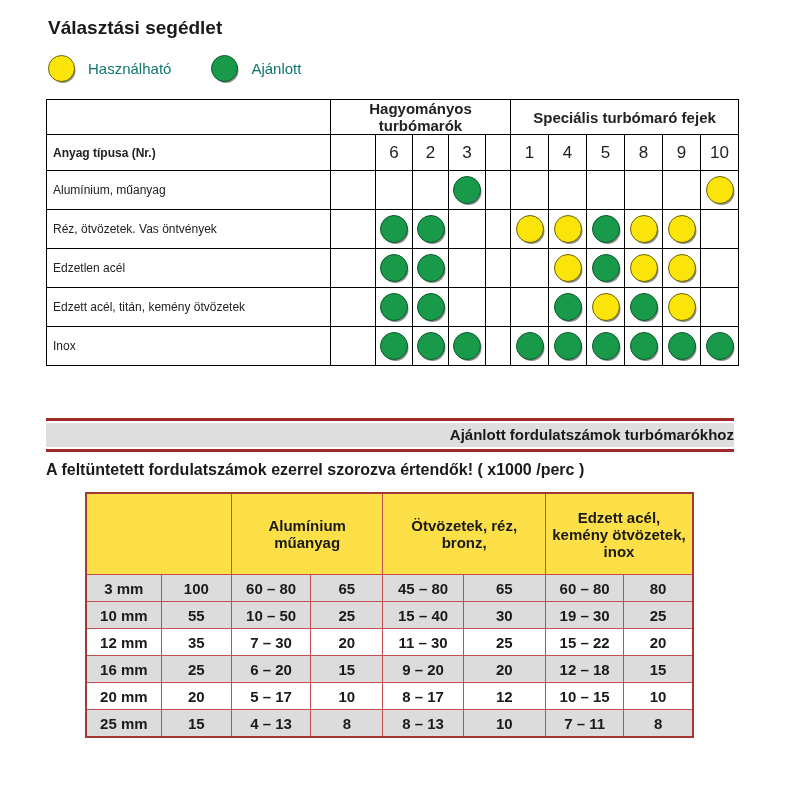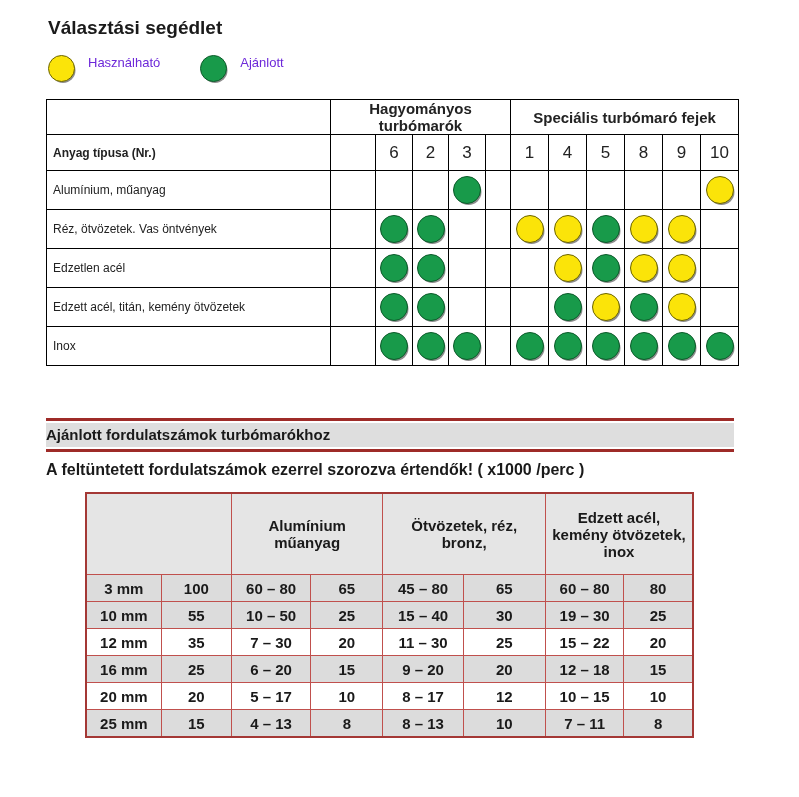--- a/index.html
+++ b/index.html
@@ -2,43 +2,43 @@
 <html><head>
 <meta charset="utf-8">
 <style>
   html,body{margin:0;padding:0;background:#fff;}
   body{width:799px;height:797px;font-family:"Liberation Sans",sans-serif;color:#111;overflow:hidden;}
   .page{padding:16px 0 0 46px;width:753px;box-sizing:border-box;}
 
   h1{font-size:19px;line-height:24px;margin:0 2px 15px 2px;color:#1a1a1a;font-weight:bold;}
 
   .legend{display:flex;align-items:center;margin:0 0 17px 2px;}
-  .legend-item{display:flex;margin-right:40px;font-size:13px;color:#6d28d9;}
+  .legend-item{display:flex;align-items:center;margin-right:40px;font-size:15px;color:#0f766e;}
   .dot{width:27px;height:27px;border-radius:50%;box-sizing:border-box;}
   .legend-item .dot{margin-right:13px;}
   .yellow{background:#FBE409;border:1px solid #6b6400;box-shadow:1.5px 2px 0 -1px rgba(0,0,0,0.45);}
   .green{background:#189A4A;border:1px solid #0c5a2a;box-shadow:1.5px 2px 0 -1px rgba(0,0,0,0.45);}
 
   table{border-collapse:collapse;table-layout:fixed;}
   .sel-table{width:692px;}
   .sel-table th,.sel-table td{border:1px solid #000;padding:0;text-align:center;vertical-align:middle;font-weight:normal;}
   .sel-table td,.sel-table th{height:34px;font-size:17px;color:#222;}
   .sel-table .grp{font-weight:bold;font-size:15px;height:32px;}
   .sel-table .mat{text-align:left;padding:2px 4px 2px 6px;font-size:12px;}
   .sel-table .math{font-weight:bold;height:31px;}
   .cdot{display:block;margin:2px auto;width:28px;height:28px;}
 
   .banner{width:688px;margin-top:52px;border-top:3px solid #9E2B28;border-bottom:3px solid #9E2B28;}
-  .banner-inner{background:#DEDEDE;margin:2px 0;text-align:left;font-weight:bold;font-size:15px;color:#1a1a1a;padding:3px 0 4px 0;}
+  .banner-inner{background:#DEDEDE;margin:2px 0;text-align:right;font-weight:bold;font-size:15px;color:#1a1a1a;padding:3px 0 4px 0;}
   .subnote{width:688px;font-weight:bold;font-size:16px;color:#1a1a1a;margin-top:9px;}
 
   .speed-table{width:609px;margin:13px 0 0 39px;border:2px solid #A43835;}
   .speed-table th,.speed-table td{border:1px solid #C0504D;padding:0;text-align:center;vertical-align:middle;
     font-weight:bold;font-size:15px;color:#1a1a1a;white-space:pre-line;}
-  .speed-table thead tr.g1 th{height:80px;background:#e5e5e5;}
+  .speed-table thead tr.g1 th{height:80px;background:#fde047;}
   .speed-table thead tr.g2 th{height:48px;background:#fff;}
   .speed-table tbody td{height:26px;}
   .speed-table tbody tr.gray td{background:#DCDCDC;}
 </style>
 </head>
 <body>
 
 <div class="page">
 
   <h1>Választási segédlet</h1>

